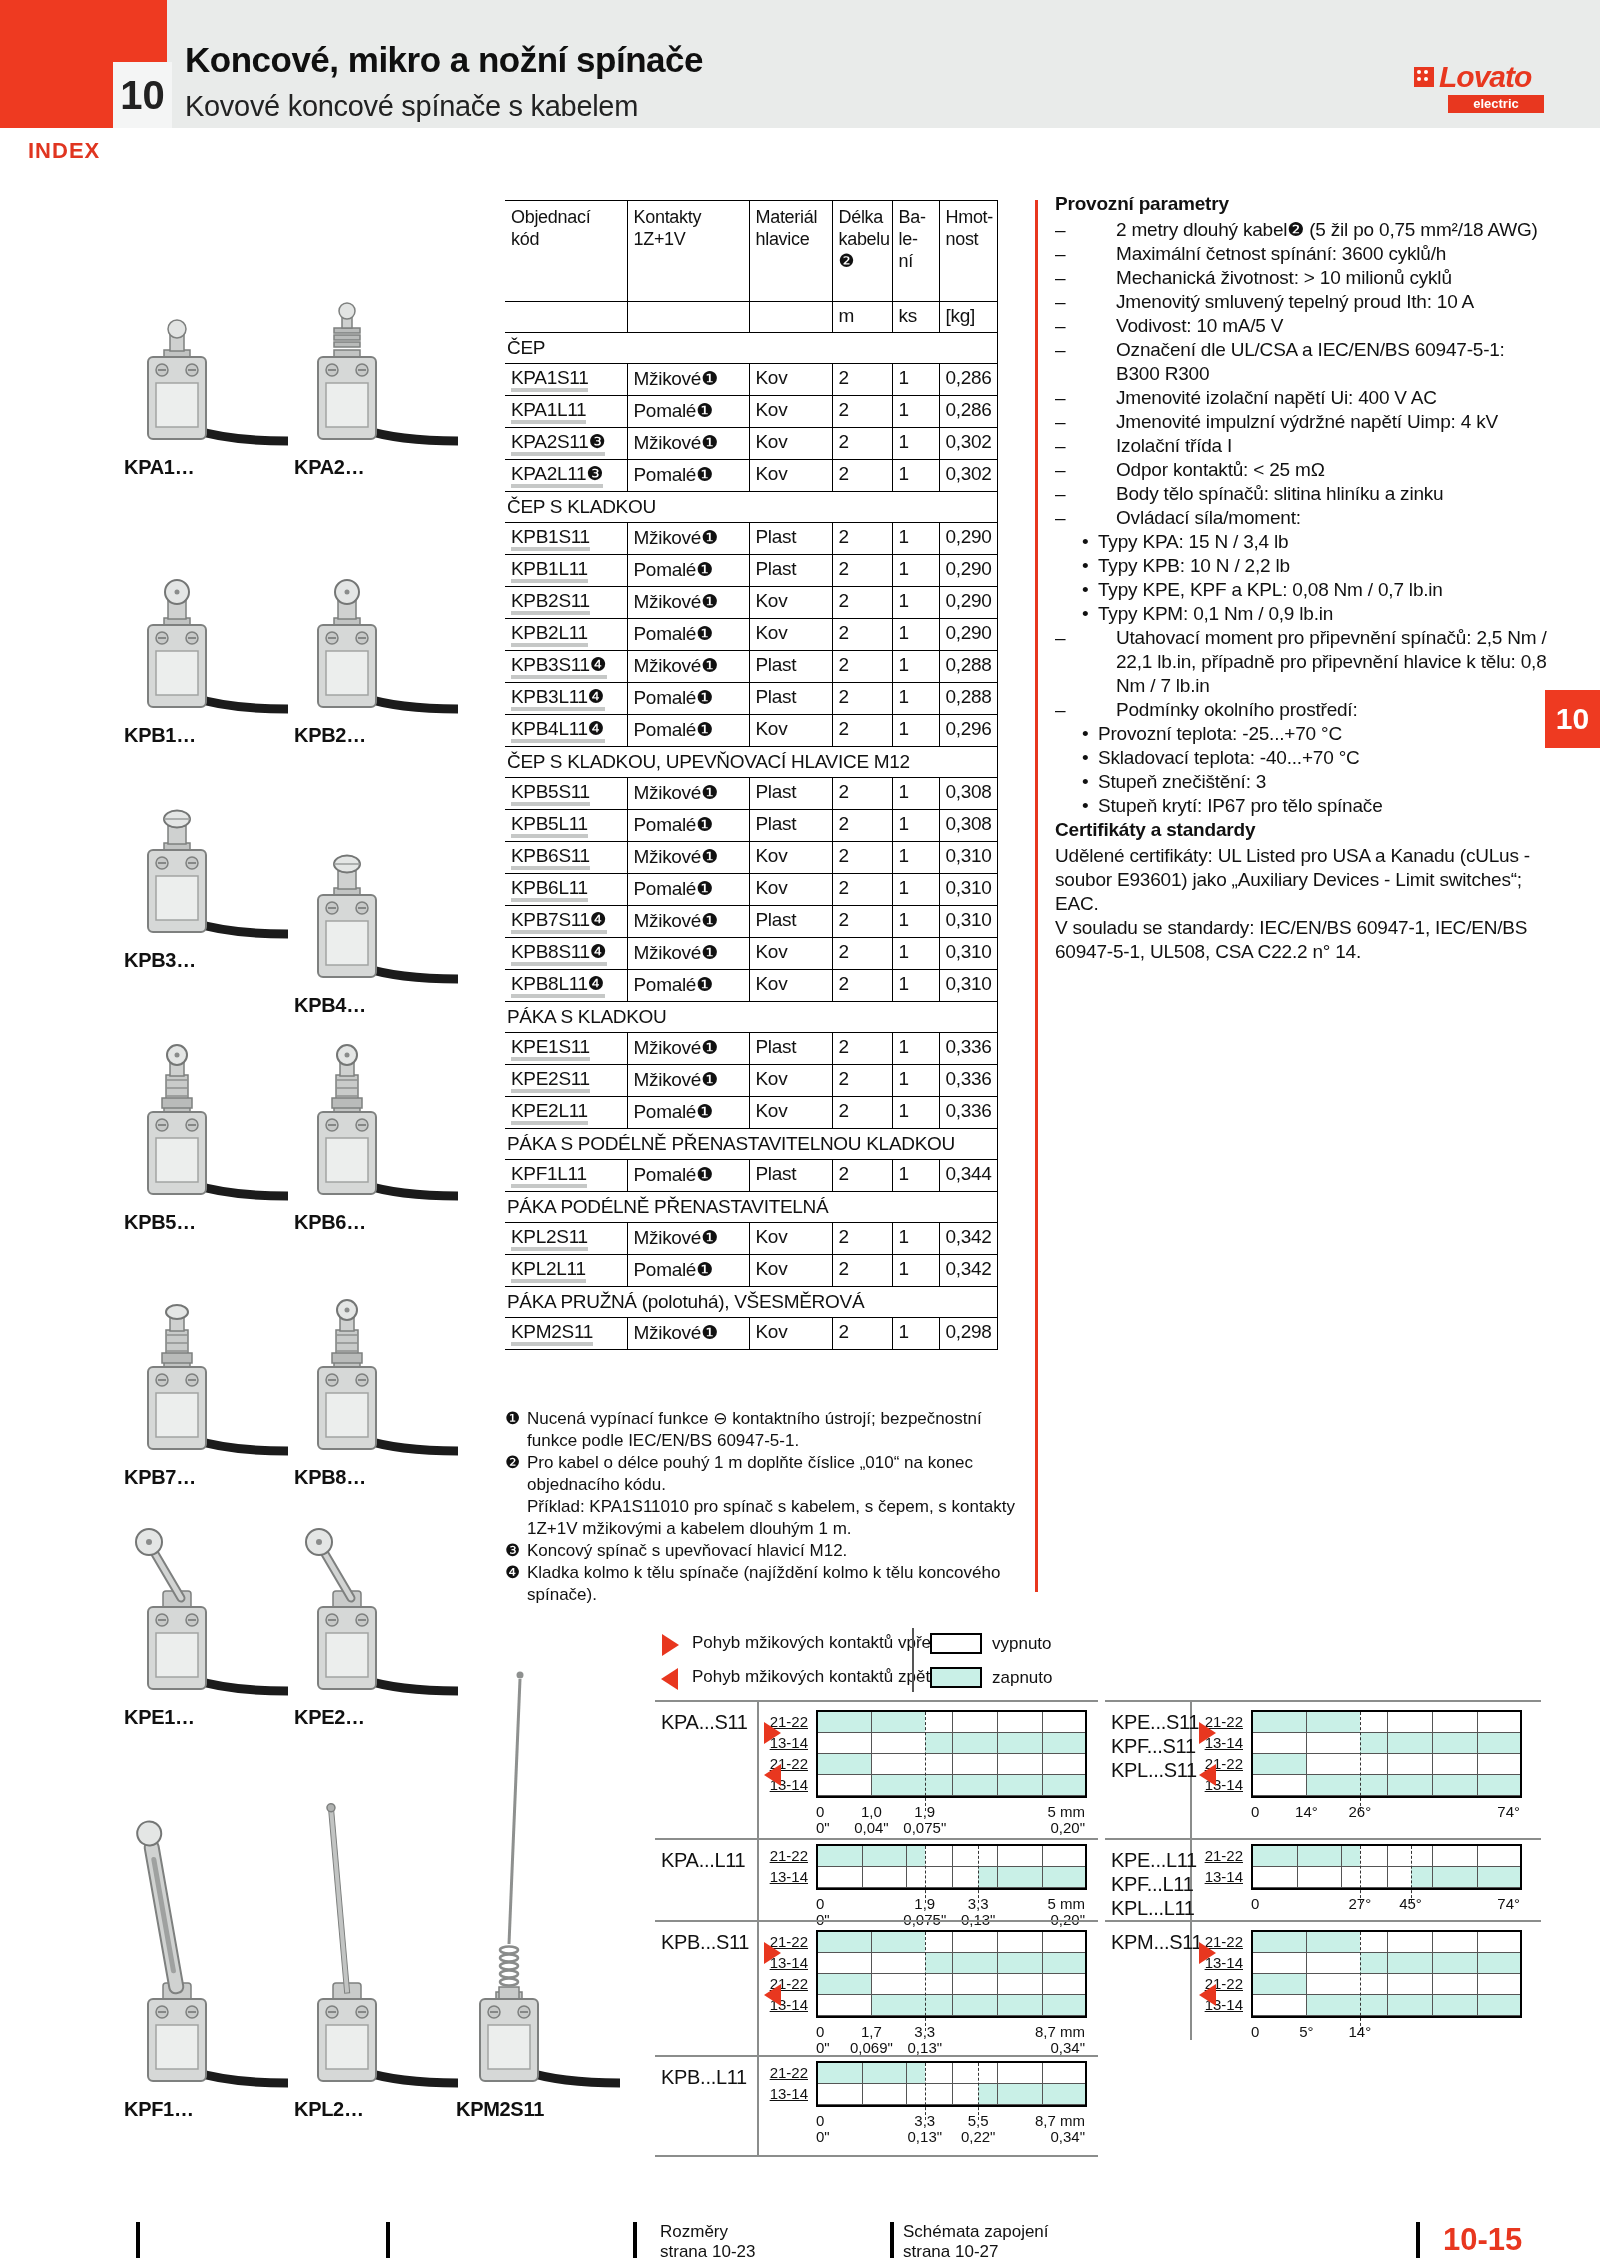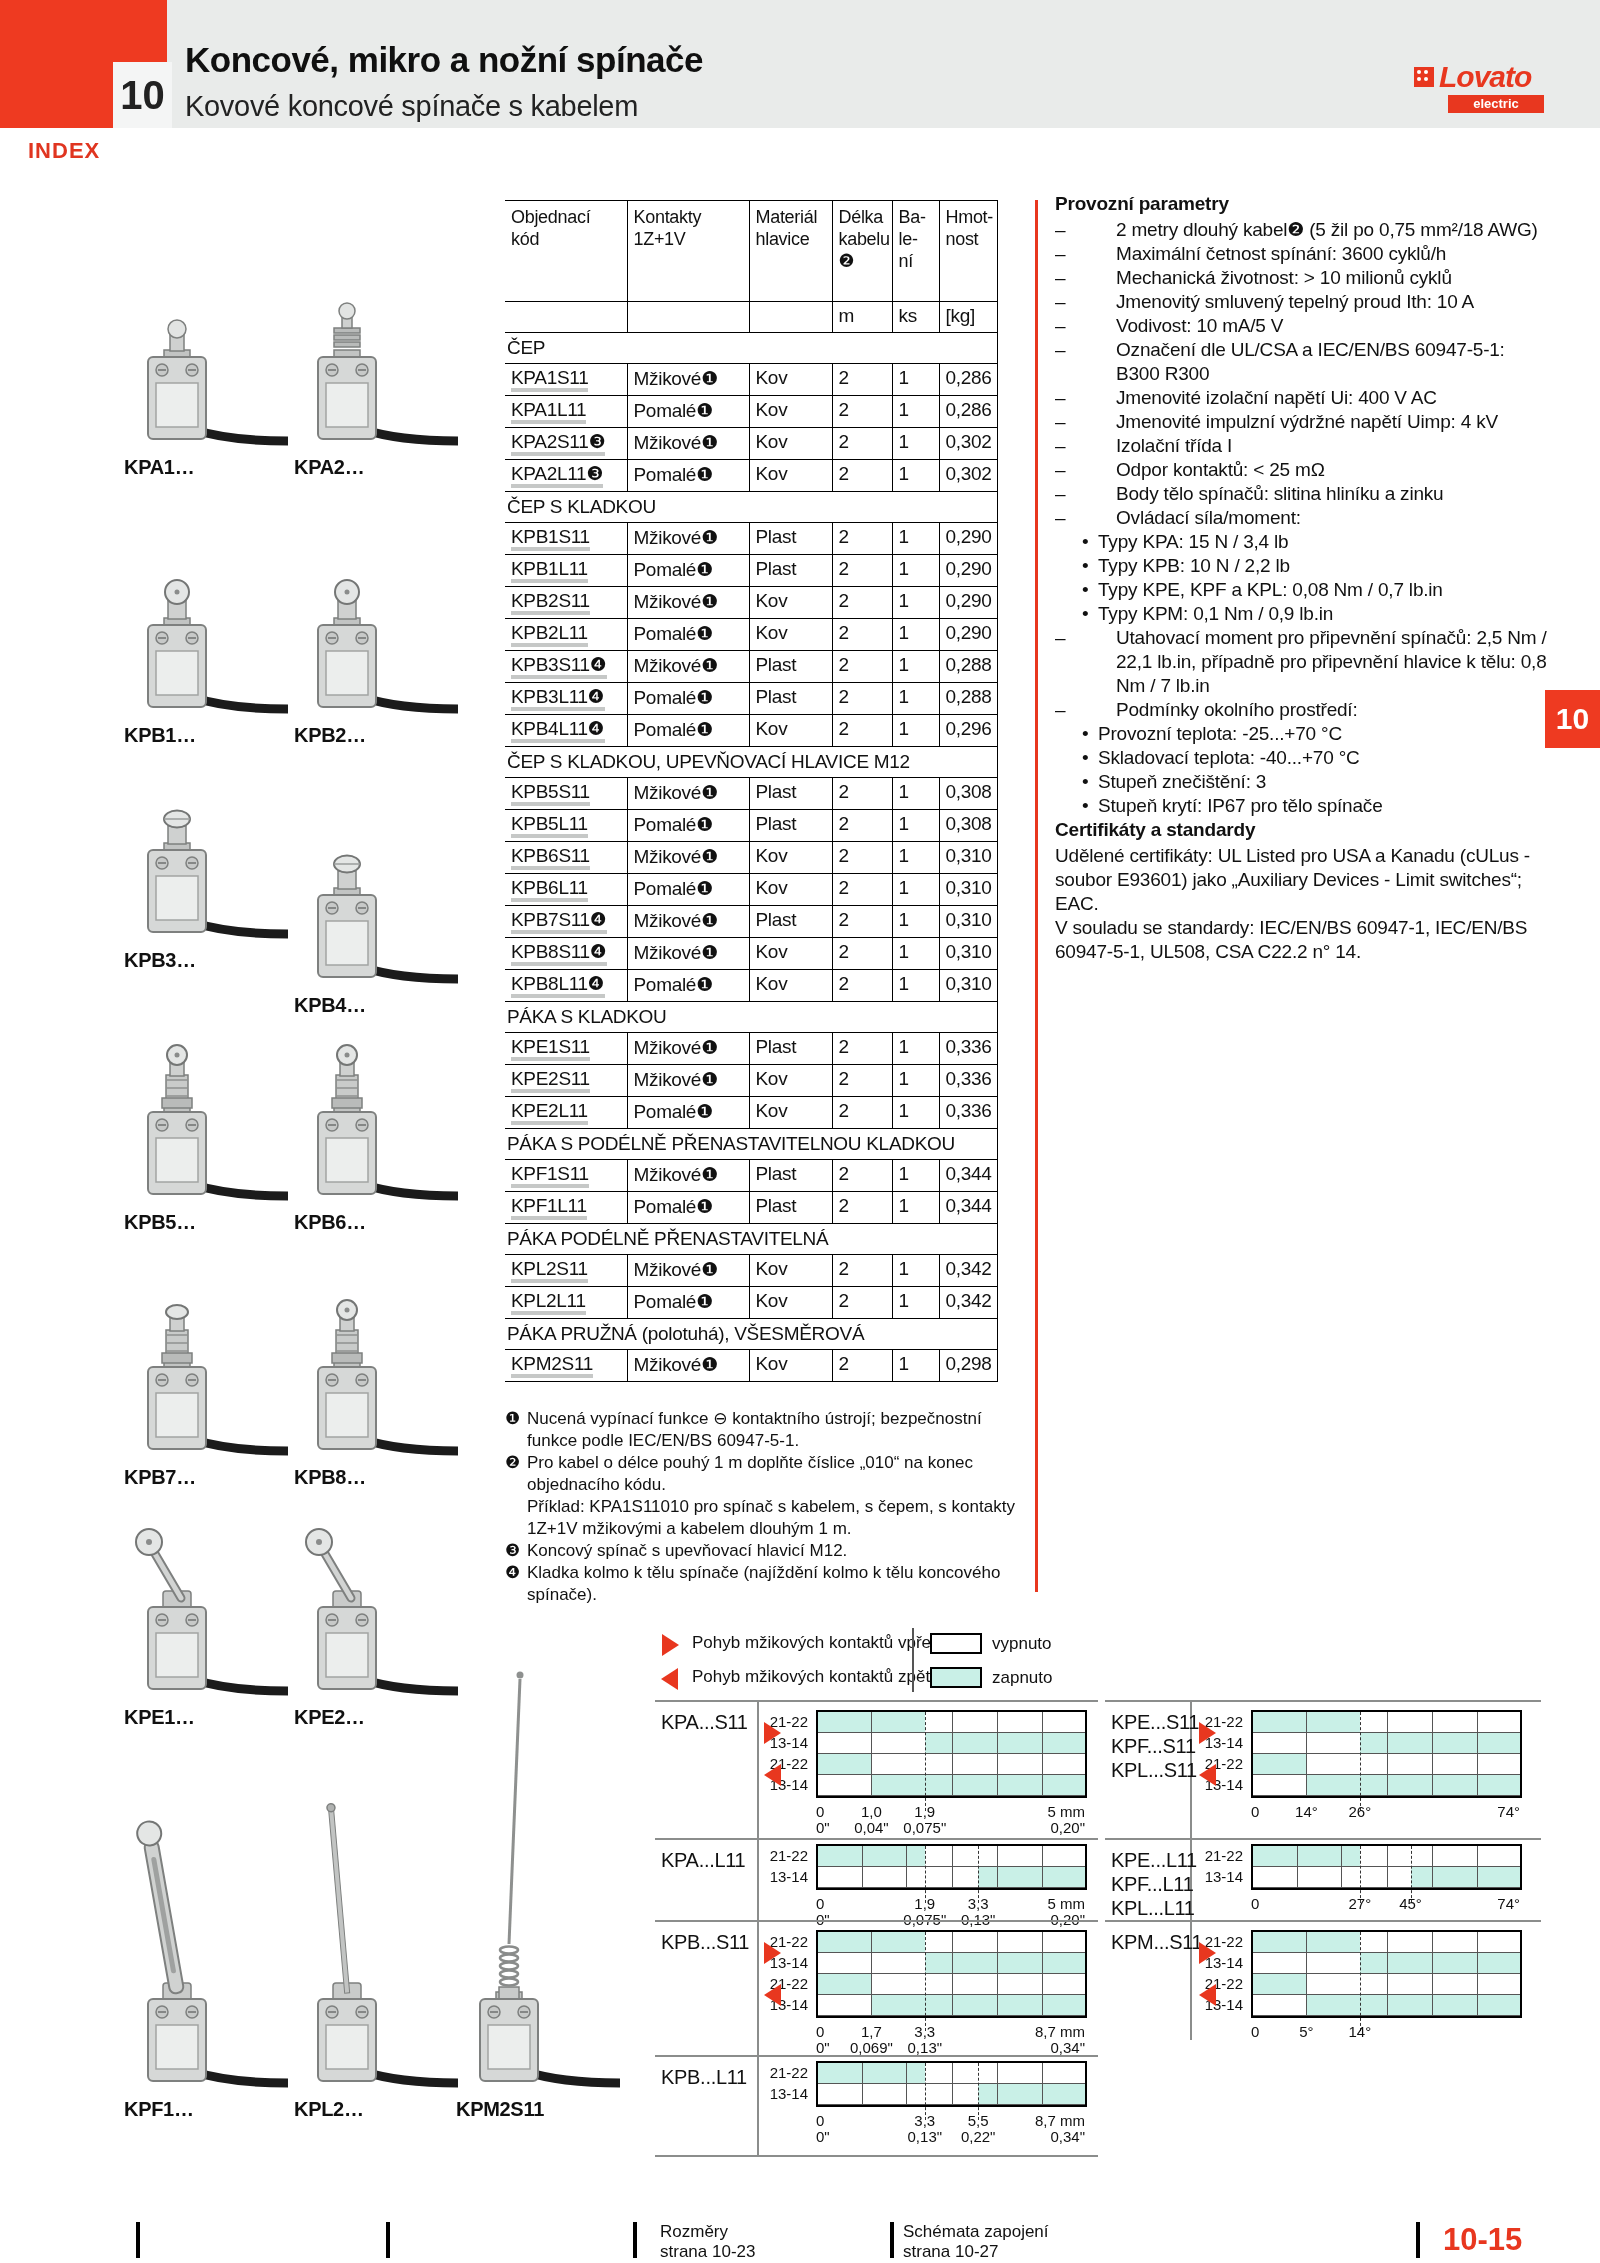--- a/index.html
+++ b/index.html
@@ -52,21 +52,21 @@
   #certs p{margin:0;}
   
   .tri-r{width:0;height:0;border-top:11px solid transparent;border-bottom:11px solid transparent;border-left:17px solid #e8371f;}
   .tri-l{width:0;height:0;border-top:11px solid transparent;border-bottom:11px solid transparent;border-right:17px solid #e8371f;}
   .legend-text{position:absolute;font-size:17px;color:#111;}
   .legend-box{position:absolute;width:48px;height:17px;border:2px solid #000;}
   
   .dg-hline{position:absolute;height:2px;background:#8b8d8c;}
   .dg-vline{position:absolute;width:2px;background:#8b8d8c;}
   .dg-label{position:absolute;font-size:20px;line-height:24px;color:#111;letter-spacing:-0.3px;}
-  .dg-rl{position:absolute;font-size:15px;text-align:right;width:62px;color:#111;}
+  .dg-rl{position:absolute;font-size:15px;text-align:right;width:62px;color:#111;text-decoration:underline;}
   .dg-row{position:absolute;background:#fff;border-bottom:1px solid #555;}
   .dg-fill{position:absolute;top:0;height:100%;background:#c9f0e7;}
   .dg-border{position:absolute;border:2px solid #000;pointer-events:none;}
   .dg-vl{position:absolute;width:0;border-left:1px solid #555;}
   .dg-vl.dash{border-left:1px dashed #333;}
   .dg-tick{position:absolute;font-size:15px;line-height:16px;white-space:nowrap;}
   
   .prod{position:absolute;width:170px;}
   .prod svg{display:block;}
   .prod .plabel{position:absolute;left:6px;bottom:0;font-size:20px;font-weight:bold;letter-spacing:-0.3px;}
@@ -590,28 +590,20 @@
             <td>Pomalé❶</td>
             <td>Kov</td>
             <td>2</td>
             <td>1</td>
             <td>0,336</td>
           </tr>
           <tr class="sec">
             <td colspan="6">PÁKA S PODÉLNĚ PŘENASTAVITELNOU KLADKOU</td>
           </tr>
           <tr class="dr">
-            <td class="code"><span class="cu">KPF1S11</span></td>
-            <td>Mžikové❶</td>
-            <td>Plast</td>
-            <td>2</td>
-            <td>1</td>
-            <td>0,344</td>
-          </tr>
-          <tr class="dr">
             <td class="code"><span class="cu">KPF1L11</span></td>
             <td>Pomalé❶</td>
             <td>Plast</td>
             <td>2</td>
             <td>1</td>
             <td>0,344</td>
           </tr>
           <tr class="sec">
             <td colspan="6">PÁKA PODÉLNĚ PŘENASTAVITELNÁ</td>
           </tr>

